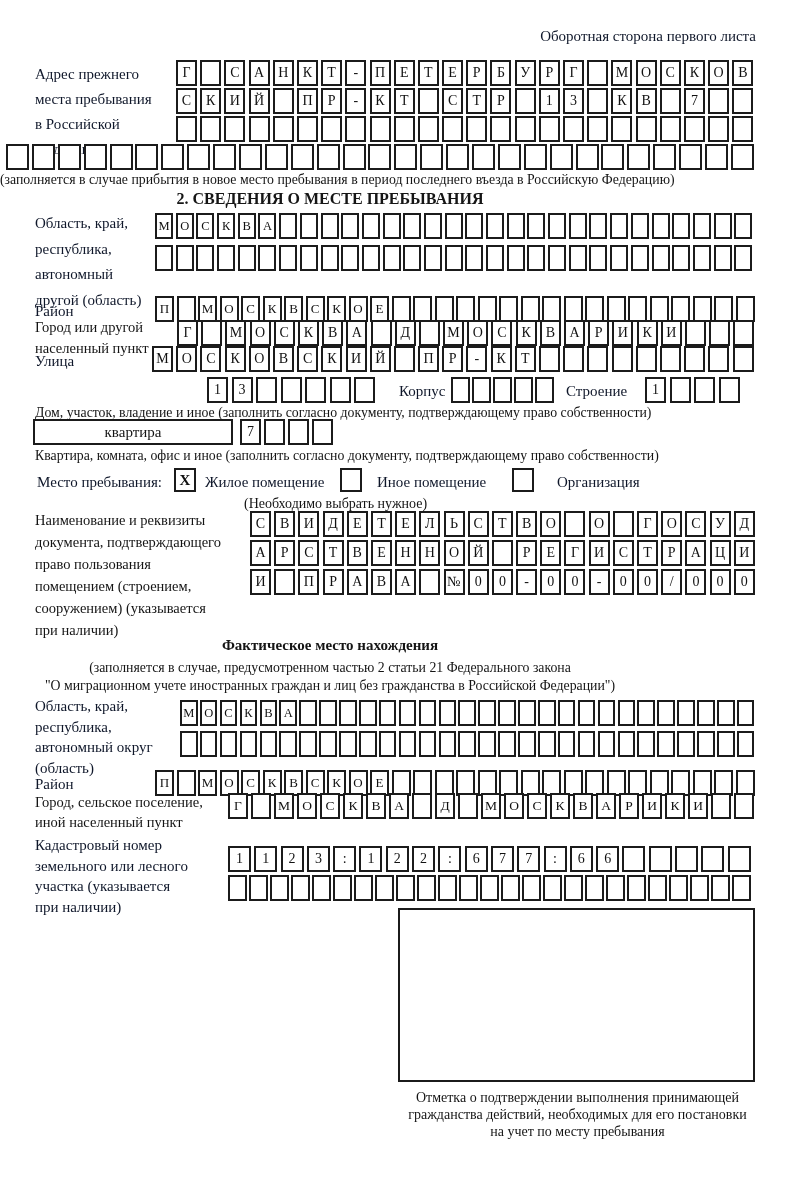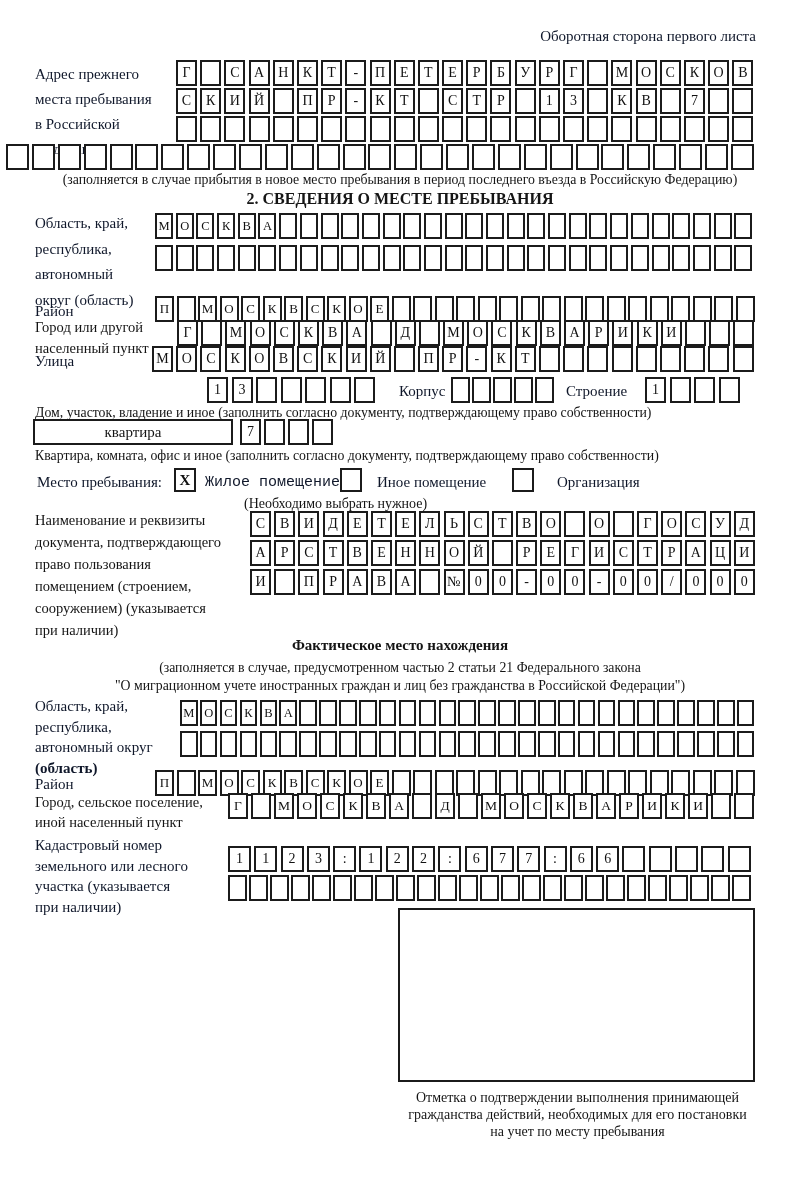--- a/index.html
+++ b/index.html
@@ -5,21 +5,21 @@
   html,body{margin:0;padding:0;background:#fff;}
   .page{
     position:relative;width:800px;height:1180px;background:#ffffff;
     font-family:"Liberation Serif","DejaVu Serif",serif;color:#151515;
     overflow:hidden;
   }
   .abs{position:absolute;}
   .lbl{font-size:15px;line-height:25px;color:#0f172a;}
   .lbl-sm{font-size:14.5px;line-height:21px;color:#141414;}
   .note{font-size:13.8px;color:#141414;white-space:nowrap;}
-  .center{width:800px;left:0;text-align:center;}
+  .center{width:660px;left:0;text-align:center;}
   .h-bold{font-weight:bold;font-family:Liberation Serif, serif;}
   .cells{display:flex;}
   .cell{
     box-sizing:border-box;flex:0 0 auto;
     width:var(--bw,21px);height:var(--bh,26px);
     margin-right:var(--gap,3px);
     border:2px solid #1b1b1b;background:#fff;
     display:flex;align-items:center;justify-content:center;
     font-size:var(--fs,14px);font-family:"Liberation Serif","DejaVu Serif",serif;
     color:#111;
@@ -160,21 +160,21 @@
       <span class="cell"></span>
     </div>
   <div class="abs note center" style="top:172px;">(заполняется в случае прибытия в новое место пребывания в период последнего въезда в Российскую Федерацию)</div>
 
   <div class="abs center h-bold" style="top:190px;font-size:16px;">2. СВЕДЕНИЯ О МЕСТЕ ПРЕБЫВАНИЯ</div>
 
   <div class="abs" style="left:35px;top:211px;width:120px;">
     <div class="lbl" style="line-height:25.5px;">Область, край,</div>
     <div class="lbl" style="line-height:25.5px;">республика,</div>
     <div class="lbl" style="line-height:25.5px;">автономный</div>
-    <div class="lbl" style="line-height:25.5px;">округ (область)</div>
+    <div class="lbl" style="line-height:25.5px;">другой (область)</div>
   </div>
   <div class="abs cells" style="left:155px;top:213px;--bw:18px;--gap:2.7px;--fs:12.5px;">
       <span class="cell">М</span>
       <span class="cell">О</span>
       <span class="cell">С</span>
       <span class="cell">К</span>
       <span class="cell">В</span>
       <span class="cell">А</span>
       <span class="cell"></span>
       <span class="cell"></span>
@@ -354,21 +354,21 @@
   <div class="abs cells" style="left:240px;top:419px;--bw:21px;--gap:3px;--fs:14px;">
       <span class="cell">7</span>
       <span class="cell"></span>
       <span class="cell"></span>
       <span class="cell"></span>
     </div>
   <div class="abs note" style="left:35px;top:448px;">Квартира, комната, офис и иное (заполнить согласно документу, подтверждающему право собственности)</div>
 
   <div class="abs lbl" style="left:37px;top:470px;">Место пребывания:</div>
   <div class="abs checkbox" style="left:174px;top:468px;">X</div>
-  <div class="abs lbl" style="left:205px;top:470px;font-family:Liberation Mono, monospace;">Жилое помещение</div>
+  <div class="abs lbl" style="left:205px;top:470px;">Жилое помещение</div>
   <div class="abs checkbox" style="left:340px;top:468px;"></div>
   <div class="abs lbl" style="left:377px;top:470px;">Иное помещение</div>
   <div class="abs checkbox" style="left:512px;top:468px;"></div>
   <div class="abs lbl" style="left:557px;top:470px;">Организация</div>
   <div class="abs note" style="left:244px;top:496px;font-size:14px;text-align:center;">(Необходимо выбрать нужное)</div>
 
   <div class="abs" style="left:35px;top:509px;width:215px;">
     <div class="lbl-sm" style="line-height:22px;">Наименование и реквизиты</div>
     <div class="lbl-sm" style="line-height:22px;">документа, подтверждающего</div>
     <div class="lbl-sm" style="line-height:22px;">право пользования</div>
@@ -447,21 +447,21 @@
     </div>
 
   <div class="abs center h-bold" style="top:637px;font-size:15px;">Фактическое место нахождения</div>
   <div class="abs note center" style="top:660px;">(заполняется в случае, предусмотренном частью 2 статьи 21 Федерального закона</div>
   <div class="abs note center" style="top:678px;">"О миграционном учете иностранных граждан и лиц без гражданства в Российской Федерации")</div>
 
   <div class="abs" style="left:35px;top:696px;width:145px;">
     <div class="lbl" style="line-height:20.5px;">Область, край,</div>
     <div class="lbl" style="line-height:20.5px;">республика,</div>
     <div class="lbl" style="line-height:20.5px;">автономный округ</div>
-    <div class="lbl" style="line-height:20.5px;font-weight:bold;">(область)</div>
+    <div class="lbl" style="line-height:20.5px;">(область)</div>
   </div>
   <div class="abs cells" style="left:180px;top:700px;--bw:17.5px;--gap:2.4px;--fs:12.5px;">
       <span class="cell">М</span>
       <span class="cell">О</span>
       <span class="cell">С</span>
       <span class="cell">К</span>
       <span class="cell">В</span>
       <span class="cell">А</span>
       <span class="cell"></span>
       <span class="cell"></span>

